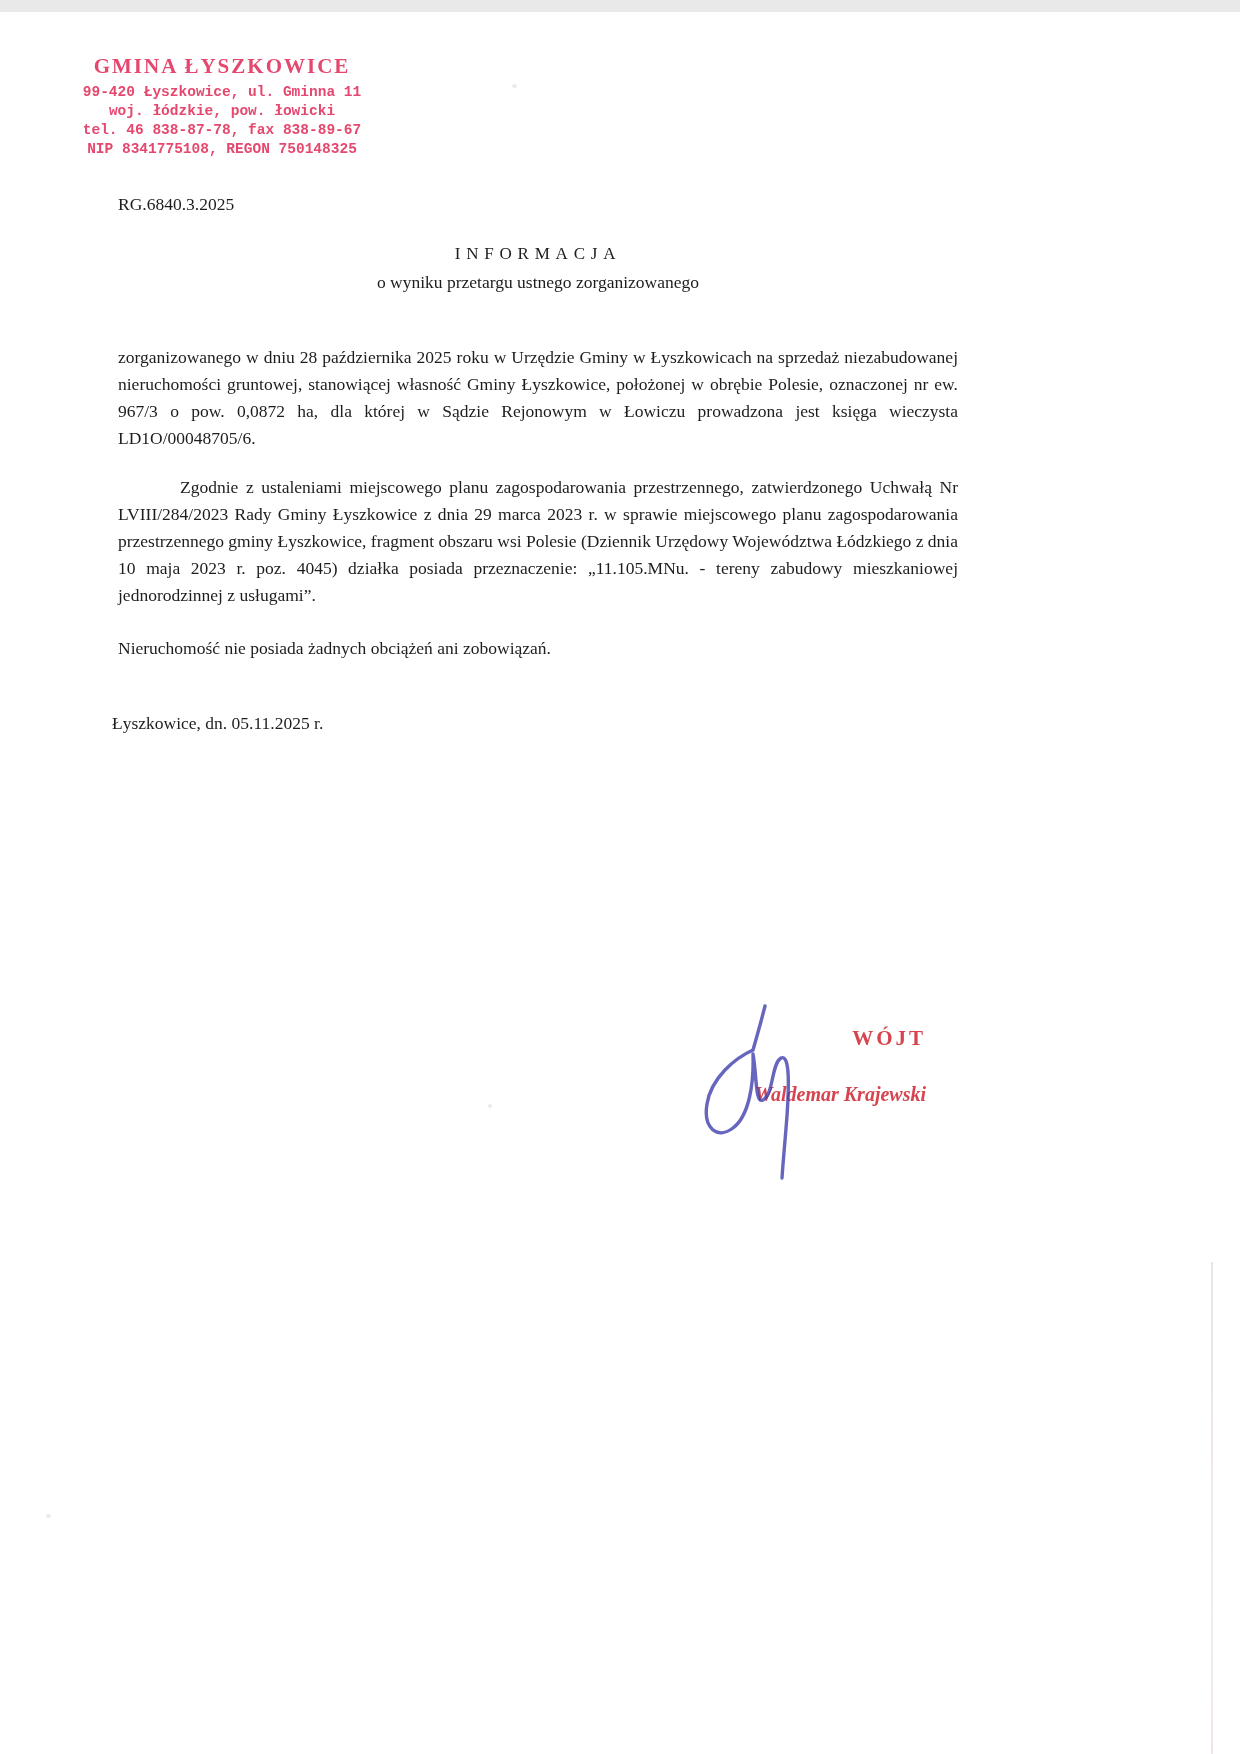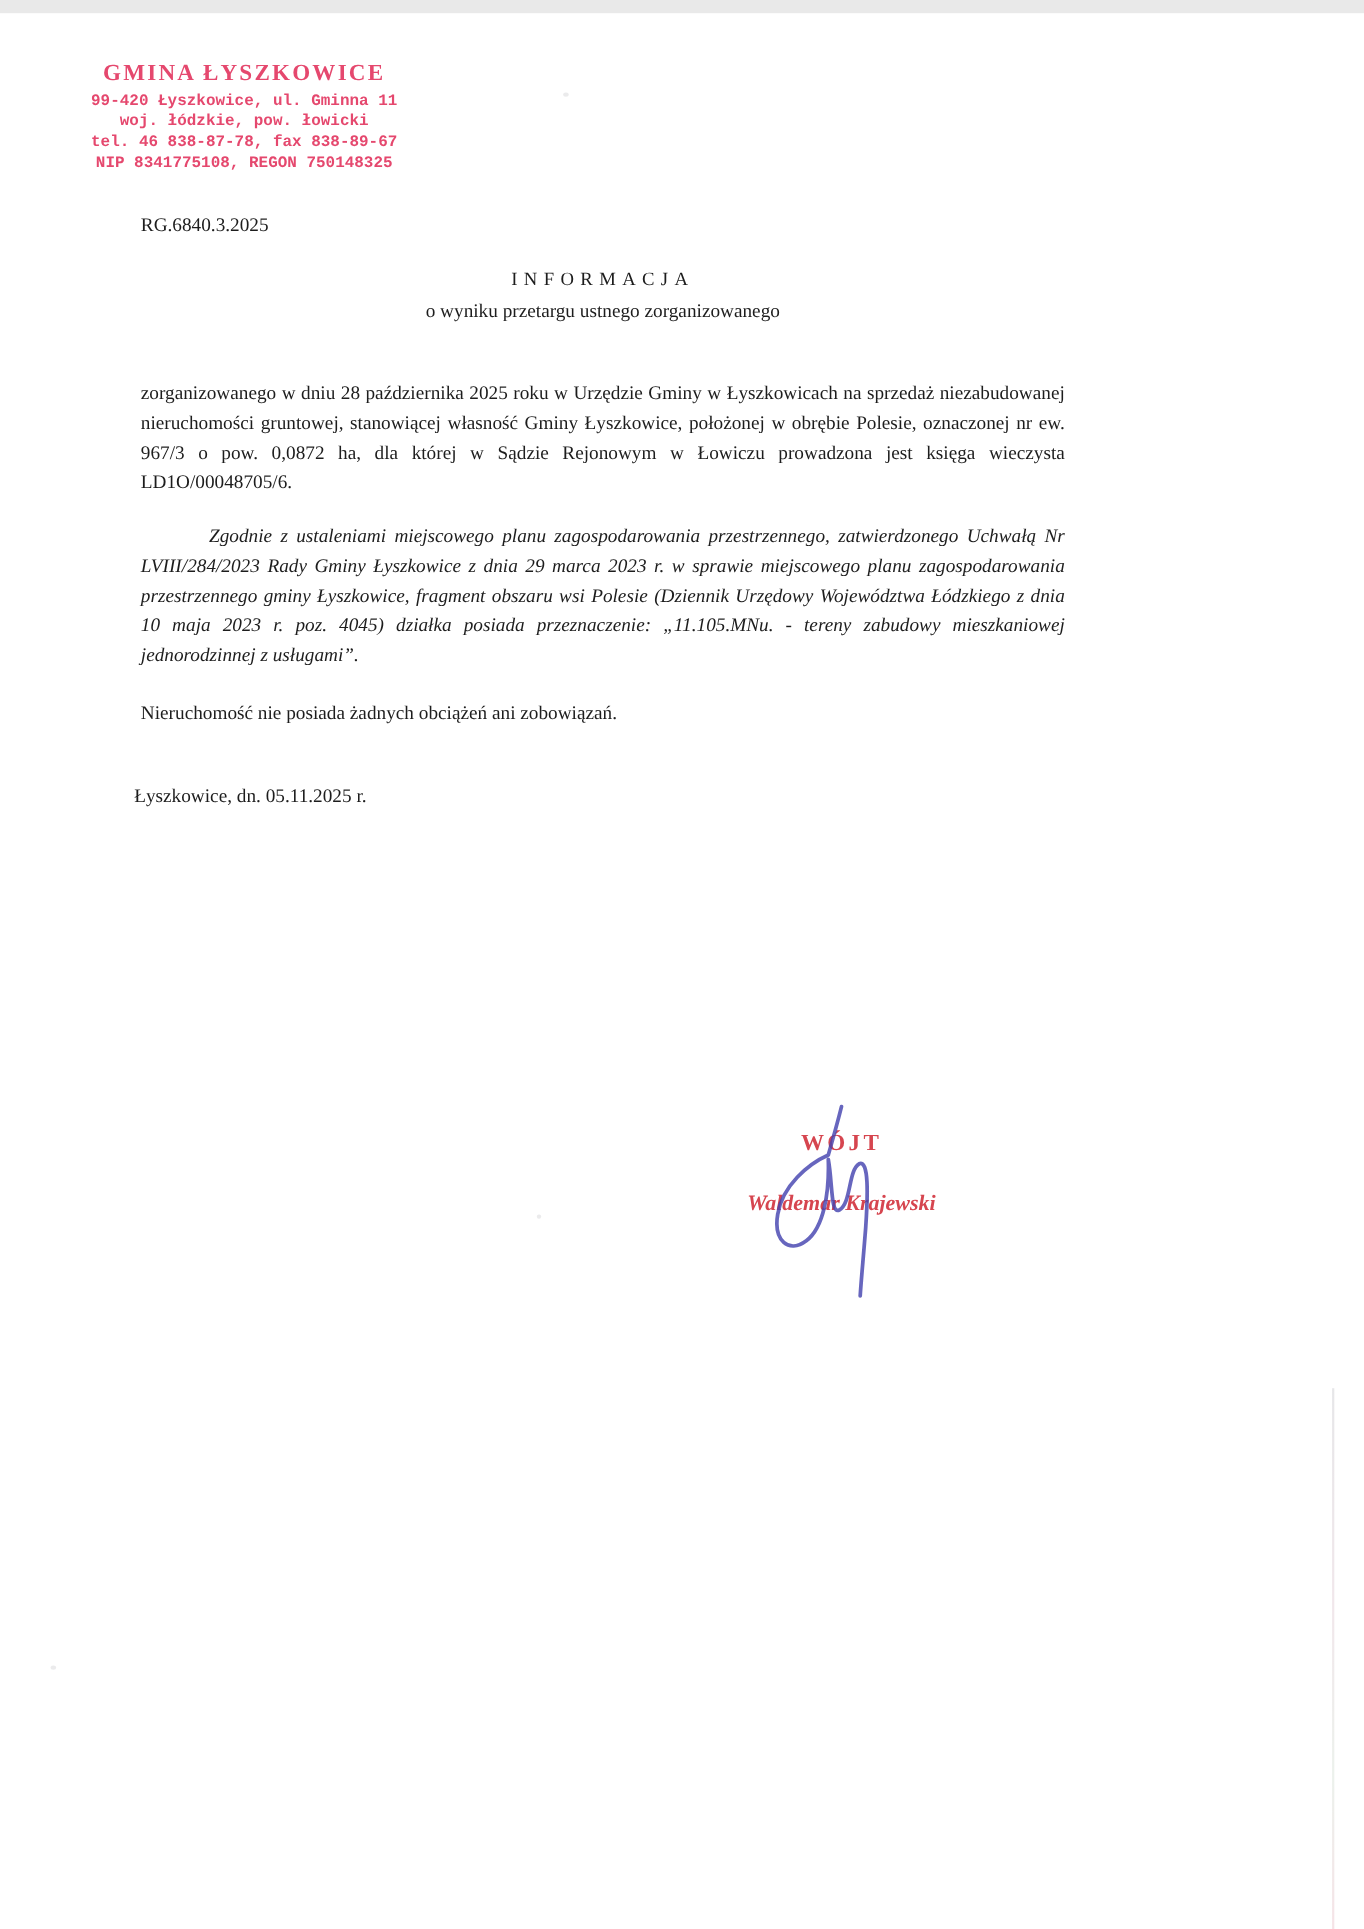--- a/index.html
+++ b/index.html
@@ -35,21 +35,21 @@
     font-family:Liberation Mono, monospace;
     font-weight:bold;
     font-size:14.5px;
     line-height:19px;
     white-space:nowrap;
   }
 
   
   .doc{
     position:absolute;
-    left:128px; top:180px;
+    left:118px; top:180px;
     width:840px;
     font-size:17.5px;
     line-height:27px;
   }
   .ref{
     margin:0;
     line-height:24px;
   }
   .title{
     margin:26px 0 0 0;
@@ -63,35 +63,35 @@
     margin:4px 0 0 0;
     text-align:center;
     font-size:17.5px;
     line-height:24px;
   }
   p.body{
     margin:0 0 22px 0;
     text-align:justify;
   }
   p.body.first{ margin-top:50px; }
-  p.body.indent{ text-indent:62px;font-style:italic; }
+  p.body.indent{ text-indent:62px; }
   p.body.gap2{ margin-bottom:26px; }
   p.body.gap3{ margin-bottom:27px; }
   p.body.gap4{ margin-bottom:24px; }
   .date-line{
     margin:48px 0 0 -6px;
     text-align:left;
   }
 
   
   .sig{
     position:absolute;
-    left:620px; top:1014px;
+    left:636px; top:1014px;
     width:290px;
-    text-align:center;
+    text-align:right;
   }
   .sig .wojt{
     font-family:"Liberation Serif", serif;
     font-weight:bold;
     font-size:21px;
     letter-spacing:3px;
     color:var(--wojt-color,#d6454f);
   }
   .sig .signer{
     margin-top:32px;

